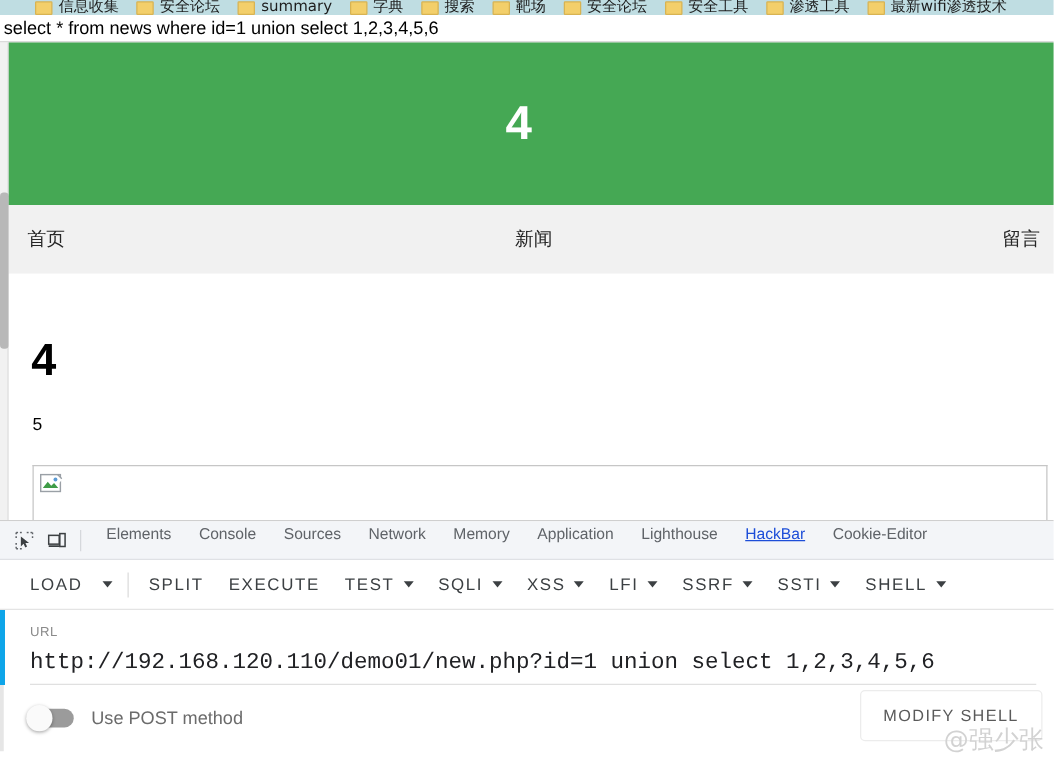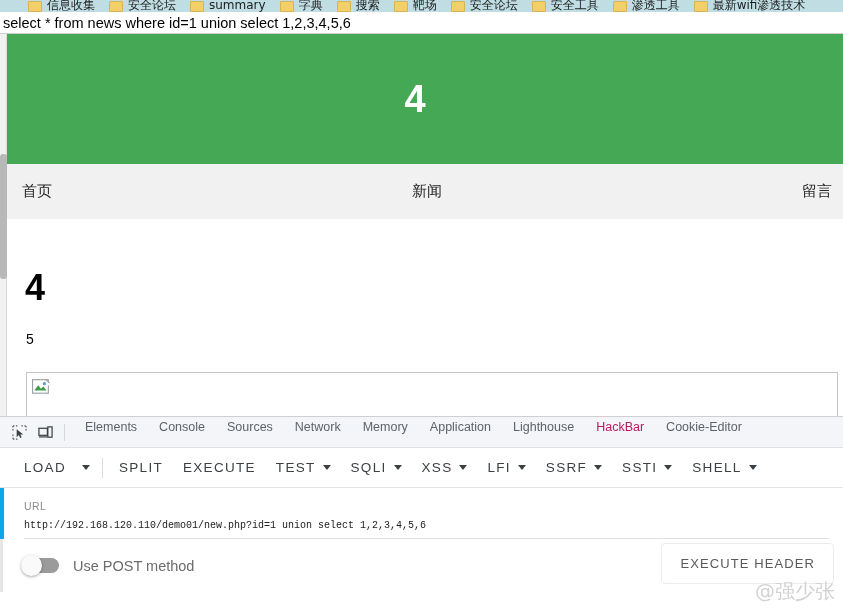--- a/index.html
+++ b/index.html
@@ -122,21 +122,21 @@
   .dt-sep {
     width: 1px; height: 17px; background: #d5d8dc;
     margin: 0 9px 0 6px; flex: none;
   }
   .dt-tab {
     font-size: 12.5px; color: #5f6368; padding: 0 11px;
     height: 41px; line-height: 31px; white-space: nowrap; flex: none;
     font-family: "Liberation Sans", sans-serif;
   }
   .dt-tab.active {
-    color: #be185d; box-shadow: inset 0 -2px 0 0 #1a73e8;
+    color: #1d4ed8; box-shadow: inset 0 -2px 0 0 #1a73e8; text-decoration: underline;
   }
 
   
   .hb-toolbar {
     position: relative; height: 40px;
     border-bottom: 1px solid #e4e4e4; background: #ffffff;
     display: flex; align-items: center; padding-left: 14px;
   }
   .hb-btn {
     font-size: 13.5px; color: #3c4043; letter-spacing: 1.3px;
@@ -160,21 +160,21 @@
   .url-field {
     position: relative; padding: 12px 14px 8px 20px;
     border-left: 4px solid #0ea5e9;
     margin-left: 0;
   }
   .url-label {
     font-size: 10.5px; color: #8a8a8a; letter-spacing: .4px;
     font-family: "Liberation Sans", sans-serif;
   }
   .url-value {
-    margin-top: 8px; font-size: 10px; color: #202124;
+    margin-top: 8px; font-size: 18px; color: #202124;
     font-family: "Liberation Mono", monospace; white-space: nowrap;
   }
   .url-underline {
     position: absolute; left: 20px; right: 14px; bottom: 0;
     height: 1px; background: #e0e0e0;
   }
 
   
   .post-row {
     position: relative; height: 53px; padding-left: 20px;
@@ -370,19 +370,19 @@
       <div class="url-label">URL</div>
       <div class="url-value">http://192.168.120.110/demo01/new.php?id=1 union select 1,2,3,4,5,6</div>
       <div class="url-underline"></div>
     </div>
 
     <div class="post-row">
       <div class="switch">
         <div class="knob"></div>
       </div>
       <div class="post-label">Use POST method</div>
-      <div class="modify-header-btn">EXECUTE HEADER</div>
+      <div class="modify-header-btn">MODIFY SHELL</div>
     </div>
 
   </div>
 
   <div class="watermark">@强少张</div>
 </div>
 
 </body></html>

